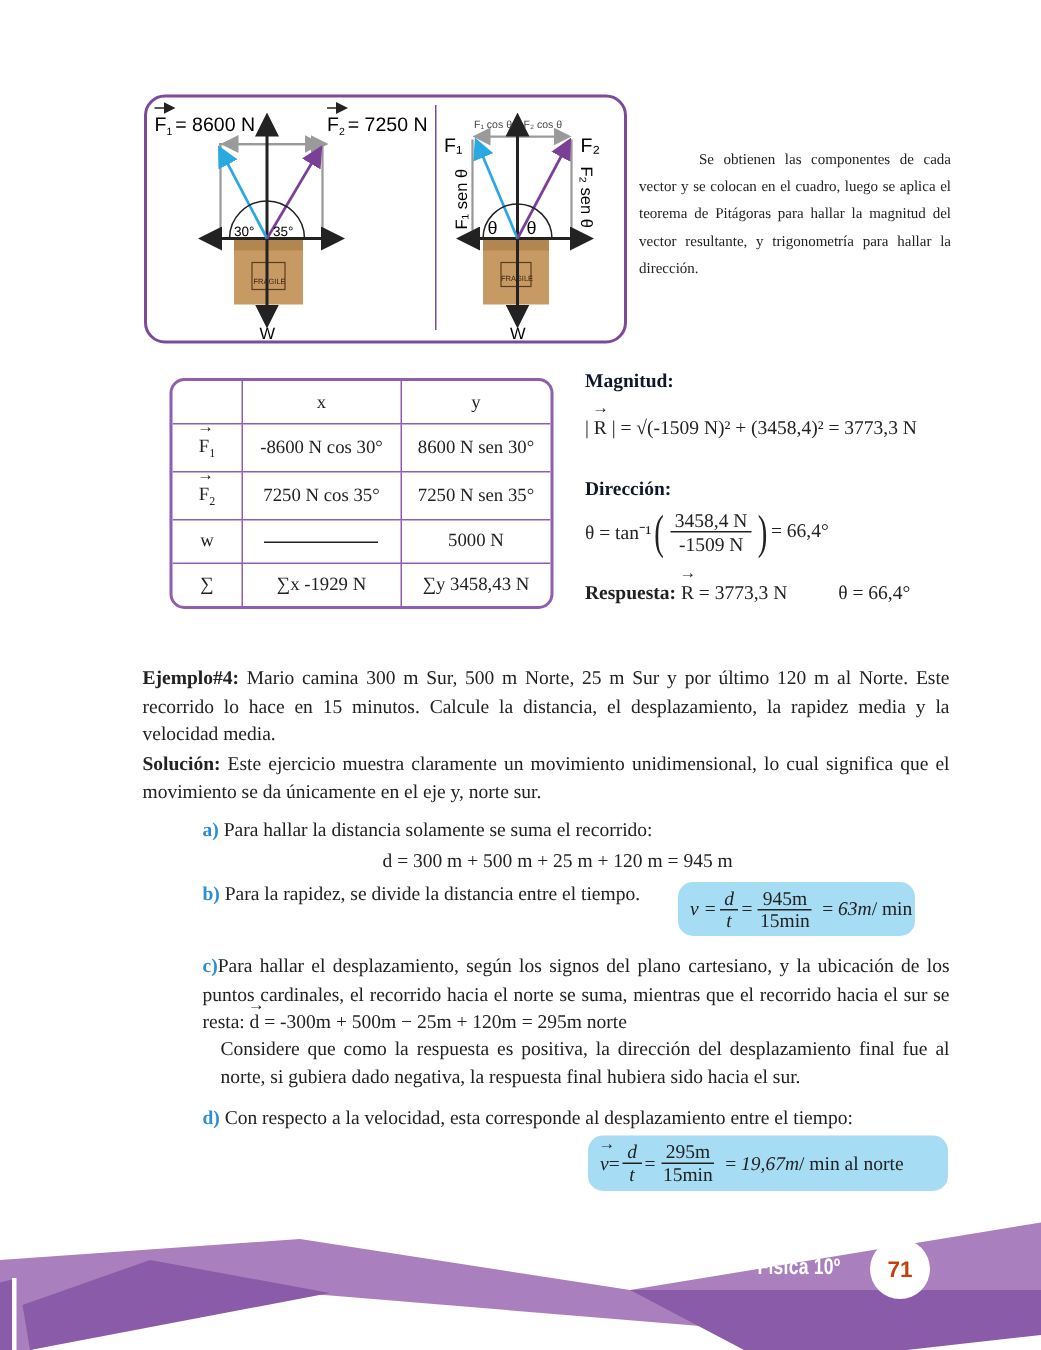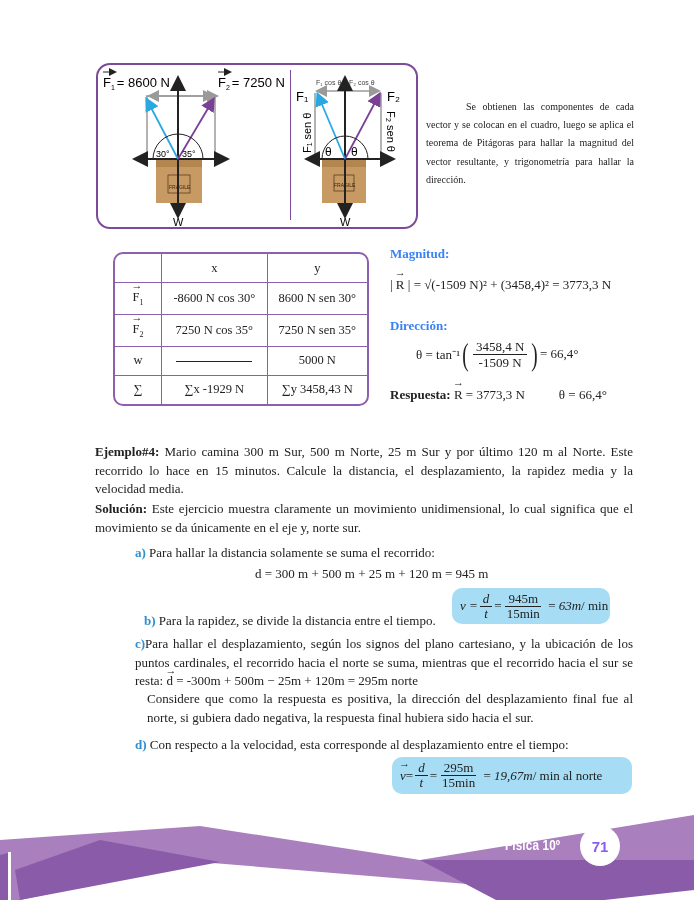--- a/index.html
+++ b/index.html
@@ -16,41 +16,41 @@
   .ctable td { border:1px solid #8e5fae; text-align:center; vertical-align:middle; }
   .ctable tr td:first-child { border-left:none; width:44px;margin-top:36px; }
   .ctable tr td:last-child { border-right:none; }
   .ctable tr:first-child td { border-top:none; }
   .ctable tr:last-child td { border-bottom:none; }
   .vec { position:relative; display:inline-block; }
   .vec::before { content:"\2192"; position:absolute; top:-11px; left:-1px; font-size:11px; }
   .sub { font-size:8px; vertical-align:sub; }
   .dash { display:inline-block; width:76px; height:1px; background:#222; vertical-align:middle; }
 
-  .orange { color:#3b82f6; font-weight:bold; font-size:13px; }
+  .orange { color:#0f172a; font-weight:bold; font-size:13px; }
   .mag-title { left:390px; top:246px; }
   .mag-eq { left:390px; top:277px; font-size:13px; white-space:nowrap; }
   .dir-title { left:390px; top:318px; }
-  .dir-eq { left:390px; top:338px; font-size:13px; white-space:nowrap; display:flex; align-items:center;margin-left:26px; }
+  .dir-eq { left:390px; top:338px; font-size:13px; white-space:nowrap; display:flex; align-items:center; }
   .frac { display:inline-flex; flex-direction:column; align-items:center; margin:0 2px; }
   .frac .num { border-bottom:1px solid #222; padding:0 3px; line-height:15px; }
   .frac .den { padding:0 3px; line-height:15px;text-align:right; }
   .paren { font-size:32px; font-weight:100; line-height:1; transform:scaleX(0.6); display:inline-block; }
   .resp { left:390px; top:387px; font-size:13px; white-space:nowrap; }
 
   .para { left:95px; width:538px; font-size:13px; line-height:18.5px; text-align:justify; }
   .sub-item { left:135px; width:498px; font-size:13px; line-height:18.5px; text-align:justify; }
   .blue { color:#2b8fd0; font-weight:bold; }
   .eq-center { left:255px; top:566px; font-size:13px; white-space:nowrap; }
   .bubble { background:#a6dcf4; border-radius:10px; display:flex; align-items:center; padding:0 8px; font-size:13px; white-space:nowrap; box-sizing:border-box; }
   .bubble .frac .num, .bubble .frac .den { line-height:14px; }
   i.m { font-style:italic; }
 
   .footer-title { left:505px; top:836px; color:#fff; font-family:"Liberation Sans", sans-serif; font-weight:bold; font-size:15px; transform:scaleX(0.78); transform-origin:left; letter-spacing:0.2px; }
-  .page-num { left:580px; top:826px; width:40px; height:40px; border-radius:50%; background:#fff; color:#8b5cf6; font-family:"Liberation Sans", sans-serif; font-weight:bold; font-size:15px; display:flex; align-items:center; justify-content:center; }
+  .page-num { left:580px; top:826px; width:40px; height:40px; border-radius:50%; background:#fff; color:#c2410c; font-family:"Liberation Sans", sans-serif; font-weight:bold; font-size:15px; display:flex; align-items:center; justify-content:center; }
 </style>
 </head>
 <body>
 
 <div class="abs diagram-box"></div>
 <div class="abs diagram-divider"></div>
 
 <svg class="abs" style="left:96px;top:63px;" width="322" height="166">
   <defs>
     <marker id="ah-k" markerWidth="8" markerHeight="8" refX="6" refY="4" orient="auto">
@@ -175,21 +175,21 @@
 <div class="abs resp">
   <b>Respuesta:</b> <span class="vec">R</span> <span>= 3773,3 N</span><span style="display:inline-block;width:34px"></span><span>θ = 66,4°</span>
 </div>
 
 <div class="abs para" style="top:443px;"><b>Ejemplo#4:</b><span> Mario camina 300 m Sur, 500 m Norte, 25 m Sur y por último 120 m al Norte. Este recorrido lo hace en 15 minutos. Calcule la distancia, el desplazamiento, la rapidez media y la velocidad media.</span></div>
 <div class="abs para" style="top:500px;"><b>Solución:</b><span> Este ejercicio muestra claramente un movimiento unidimensional, lo cual significa que el movimiento se da únicamente en el eje y, norte sur.</span></div>
 
 <div class="abs sub-item" style="top:544px;"><span class="blue">a)</span><span> Para hallar la distancia solamente se suma el recorrido:</span></div>
 <div class="abs eq-center">d = 300 m + 500 m + 25 m + 120 m = 945 m</div>
 
-<div class="abs sub-item" style="top:612px;margin-left:9px;"><span class="blue">b)</span><span> Para la rapidez, se divide la distancia entre el tiempo.</span></div>
+<div class="abs sub-item" style="top:587px;"><span class="blue">b)</span><span> Para la rapidez, se divide la distancia entre el tiempo.</span></div>
 <div class="abs bubble" style="left:452px;top:588px;width:158px;height:36px;">
   <i class="m">v =</i>
   <span class="frac">
       <i class="num m">d</i>
       <i class="den m">t</i>
     </span>=
   <span class="frac">
       <span class="num">945m</span>
       <span class="den">15min</span>
     </span>

